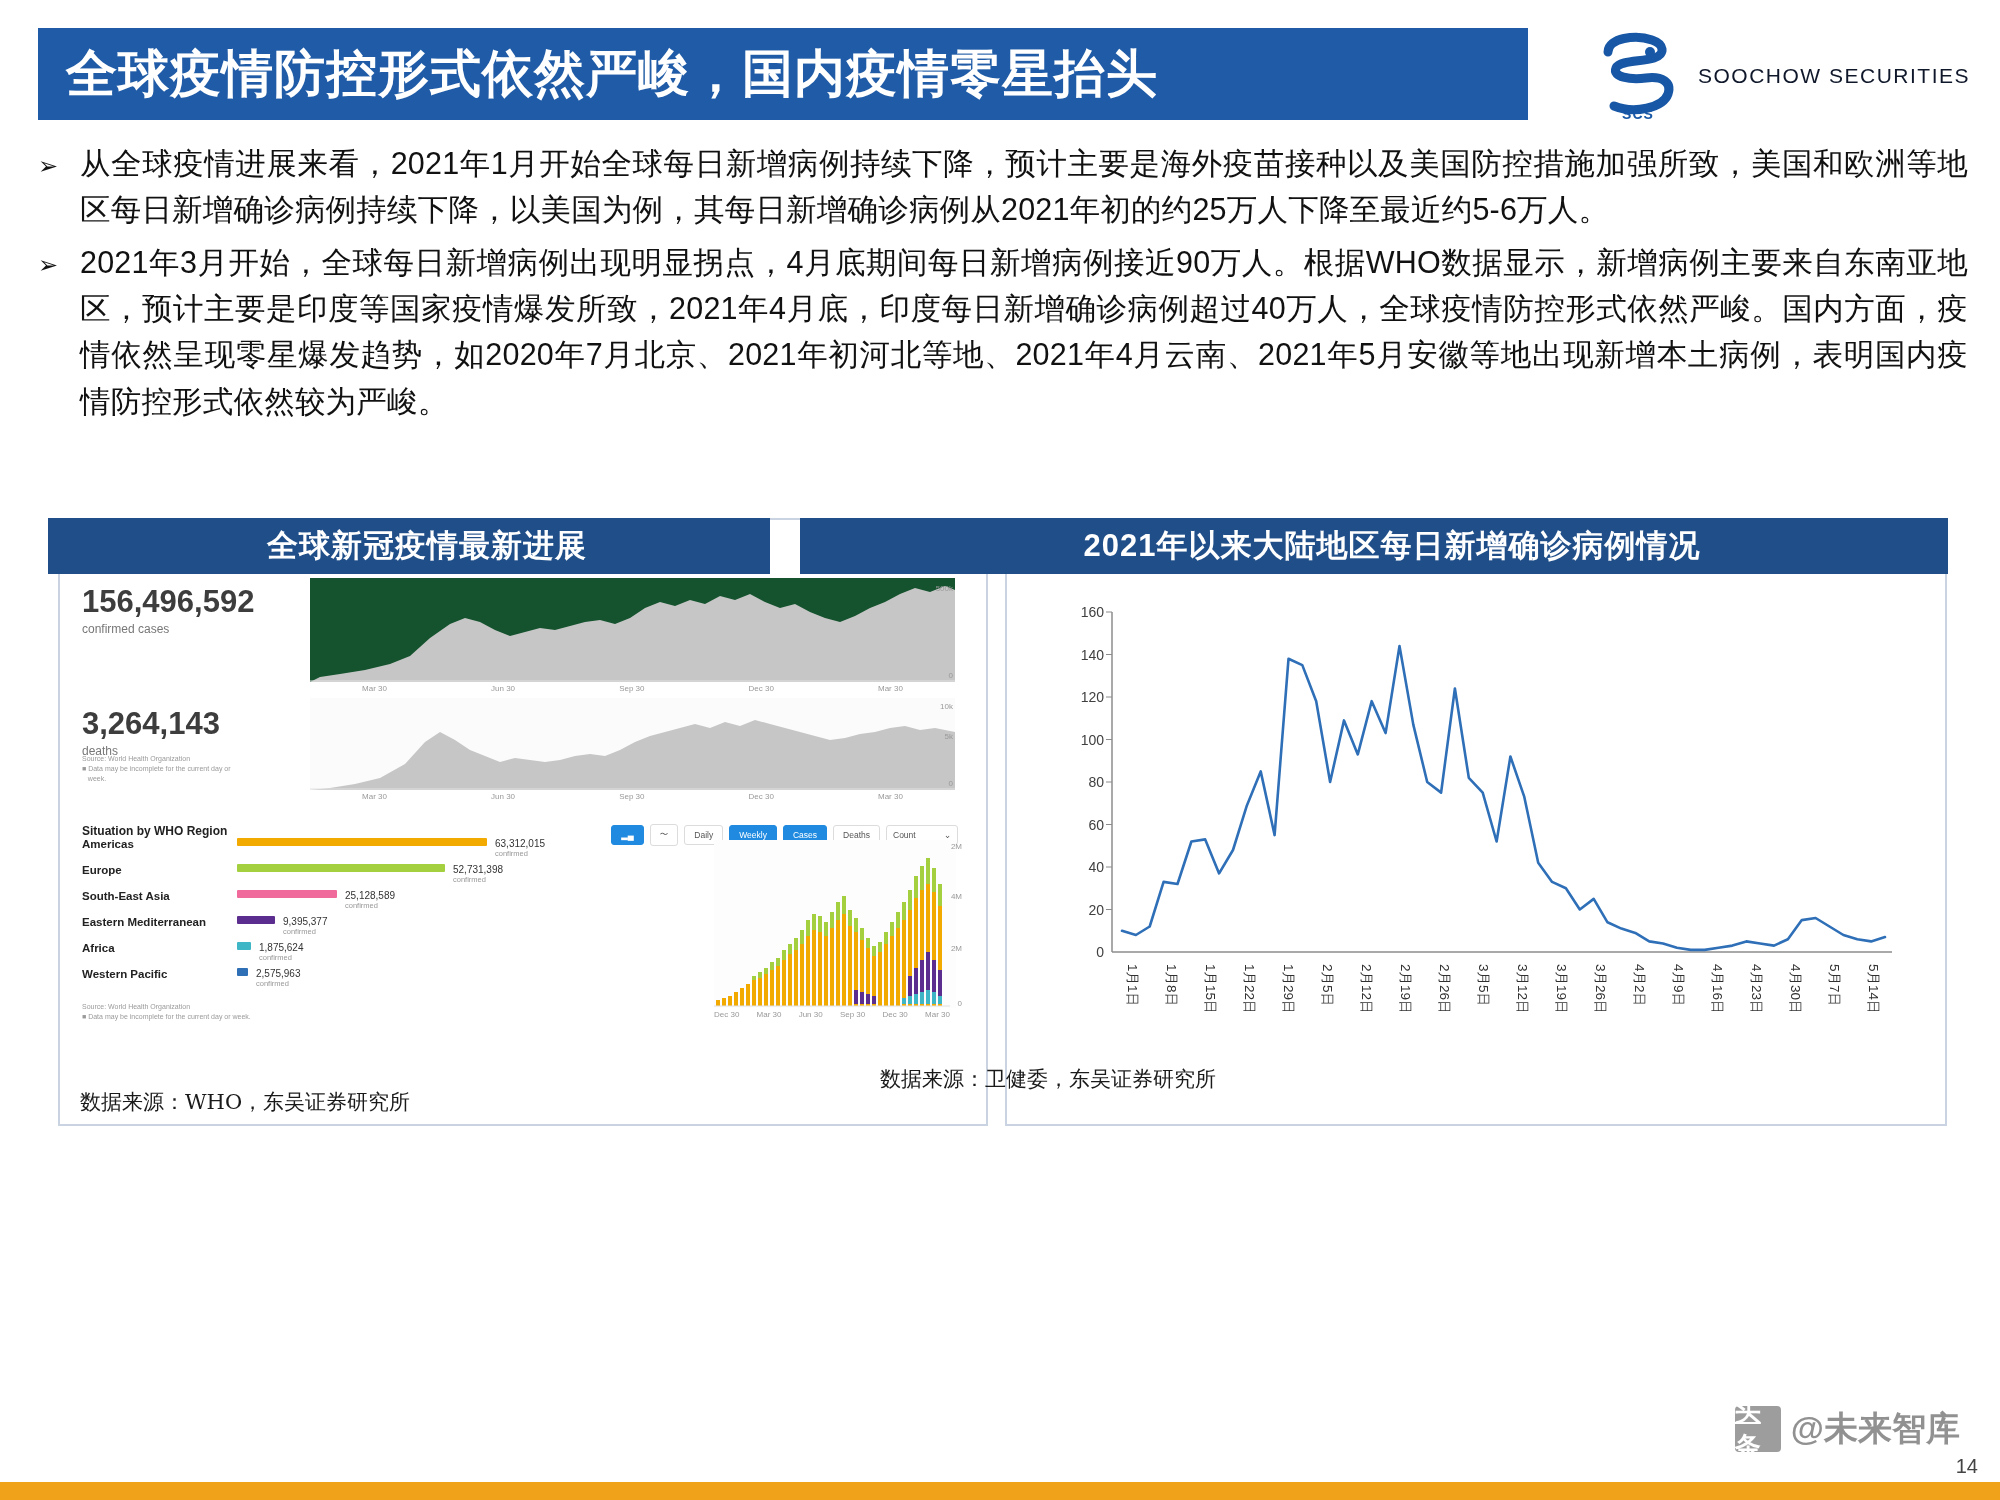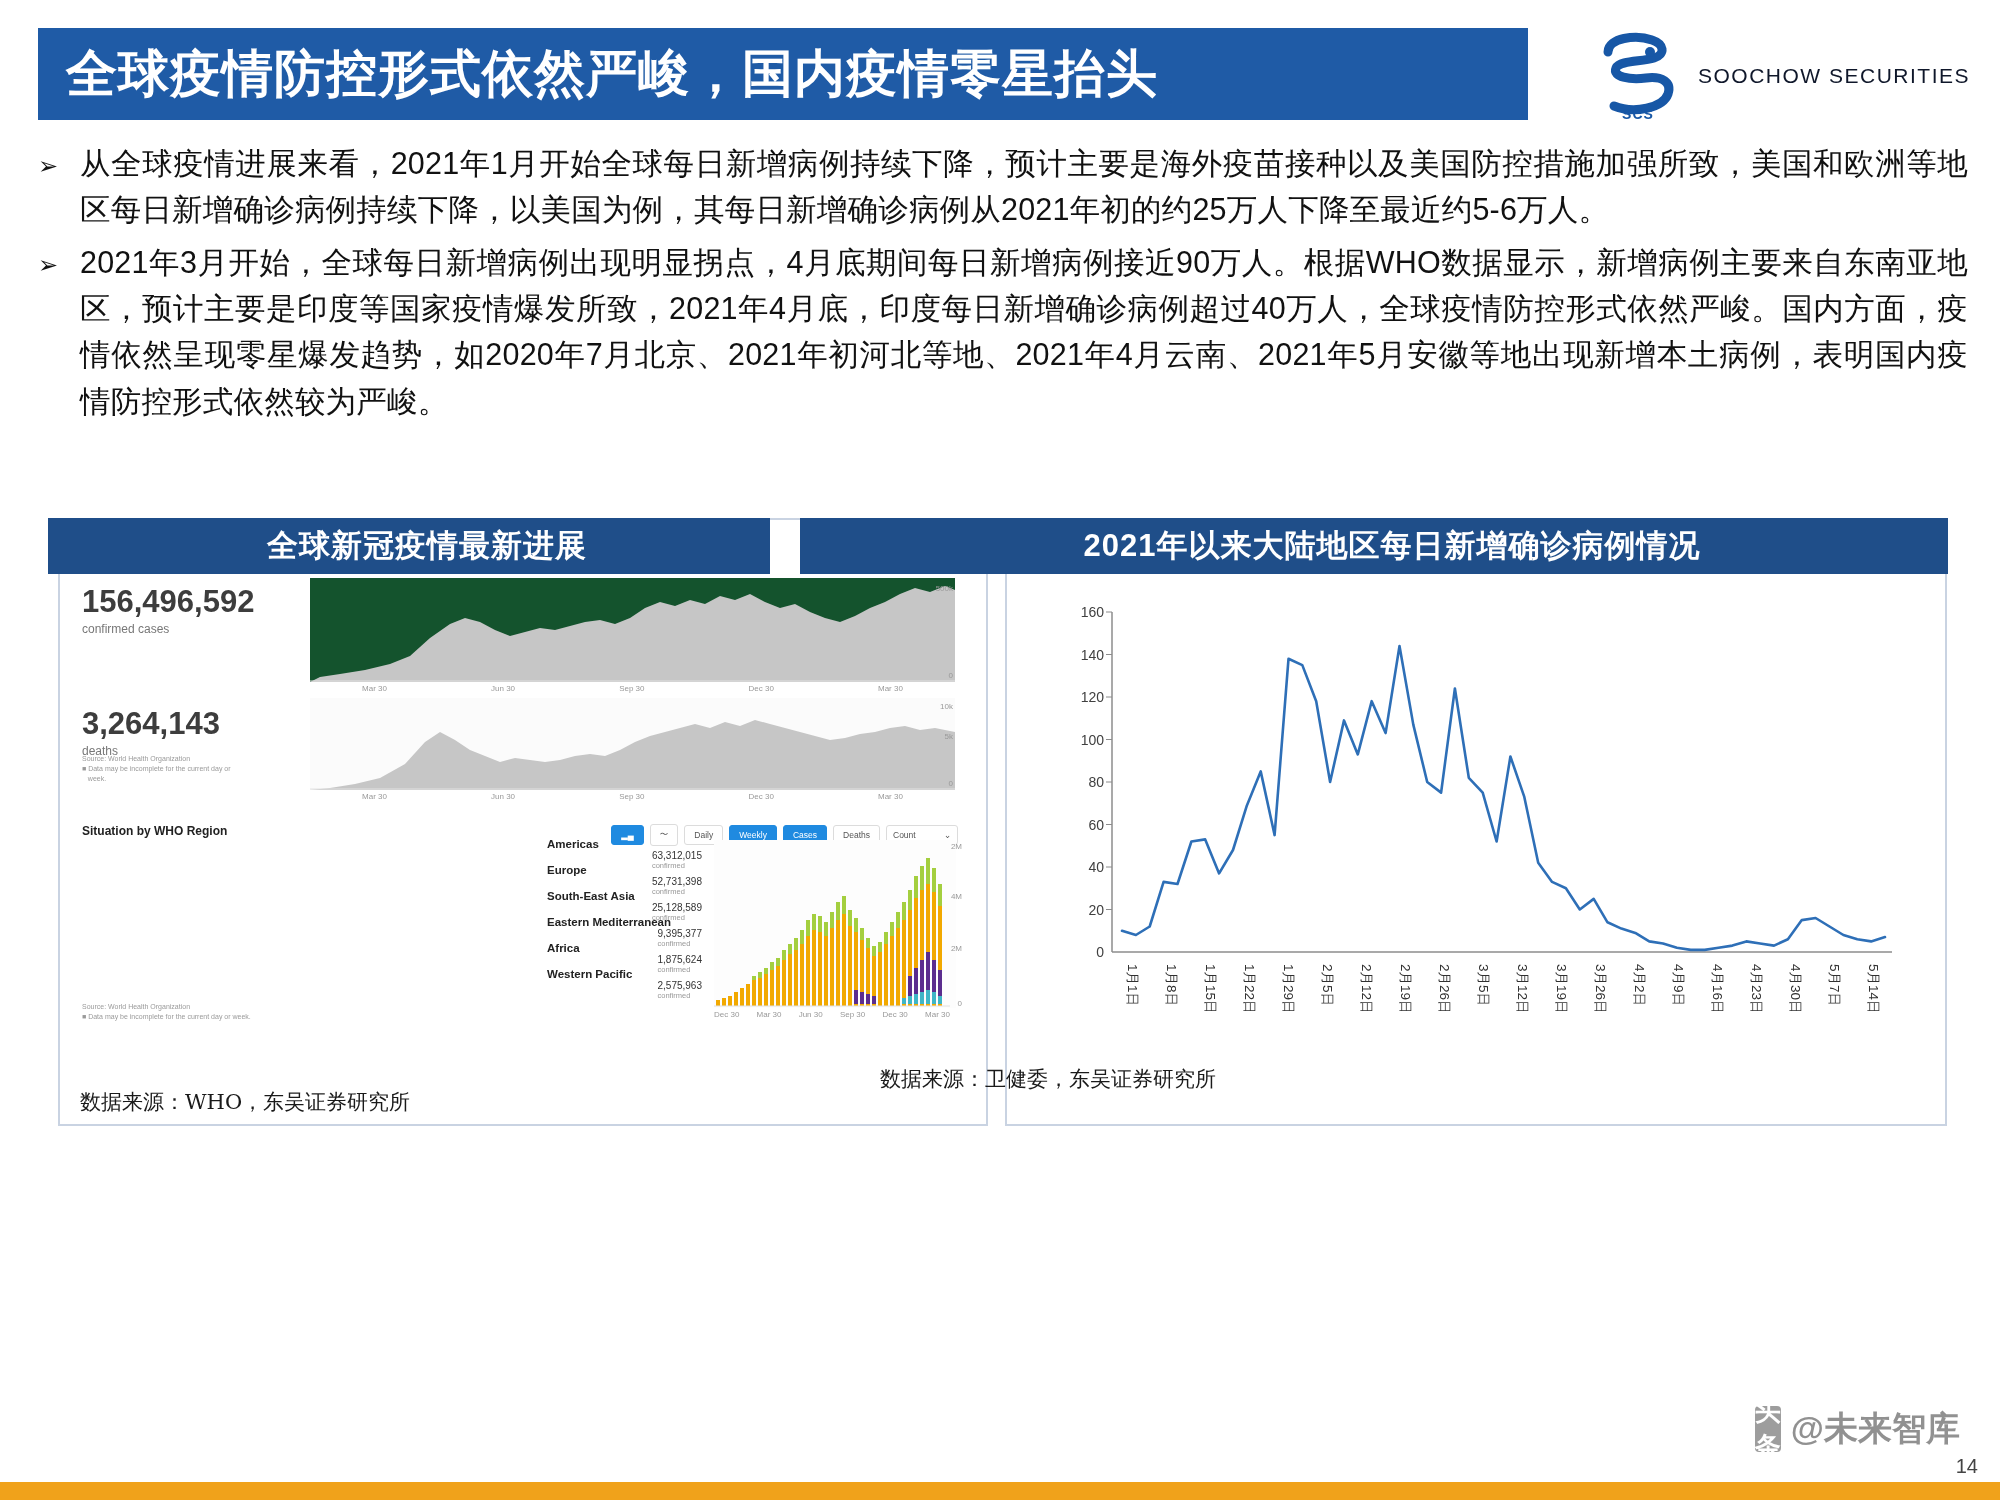--- a/index.html
+++ b/index.html
@@ -97,21 +97,21 @@
   .source-left { left: 80px; top: 1088px; }
   .source-right { left: 880px; top: 1065px; }
 
   
   .who { position: absolute; left: 74px; top: 578px; width: 890px; height: 460px; }
   .who-num { font-size: 31px; color: #3d3d3d; font-weight: 600; font-family:"Liberation Sans", sans-serif;}
   .who-sub { font-size: 12px; color: #777; margin-top: 2px; }
   .spark-label { font-size: 8px; color: #999; }
 
   .who-region-list { position: absolute; left: 8px; top: 260px; width: 620px; }
-  .region-row { display: flex; align-items: flex-end; height: 26px; flex-direction: column; }
+  .region-row { display: flex; align-items: flex-start; height: 26px; }
   .region-name { font-size: 11.5px; color: #222; font-weight: bold; width: 155px; }
   .region-bar { height: 8px; border-radius: 1px; }
   .region-val { font-size: 10px; color: #333; margin-left: 8px; white-space: nowrap; }
   .region-val small { display: block; font-size: 7.5px; color: #999; }
 
   .who-toolbar { position: absolute; right: 6px; top: 246px; display: flex; align-items: center; gap: 6px; }
   .tb-btn {
     font-size: 8.5px; border: 1px solid #dcdcdc; background: #fff; color: #555;
     padding: 4px 9px; border-radius: 3px;
   }
@@ -135,23 +135,23 @@
     position: absolute; right: 22px; bottom: 22px;
     font-size: 20px; color: #444;
   }
   .watermark {
     position: absolute; right: 40px; bottom: 48px;
     display: flex; align-items: center; gap: 10px;
     color: #7e7e7e; font-size: 34px; font-weight: bold;
     opacity: .85;
   }
   .wm-icon {
-    width: 26px; height: 46px; background: #8d8d8d; color: #fff;
+    width: 46px; height: 46px; background: #8d8d8d; color: #fff;
     display: flex; align-items: center; justify-content: center;
-    font-size: 26px; font-weight: bold; border-radius: 4px;
+    font-size: 26px; font-weight: bold; border-radius: 4px; text-decoration: underline;
   }
 </style>
 </head>
 <body>
 
 <div class="title-bar">
   <div class="title-text">全球疫情防控形式依然严峻，国内疫情零星抬头</div>
 </div>
 
 <div class="logo-wrap">

